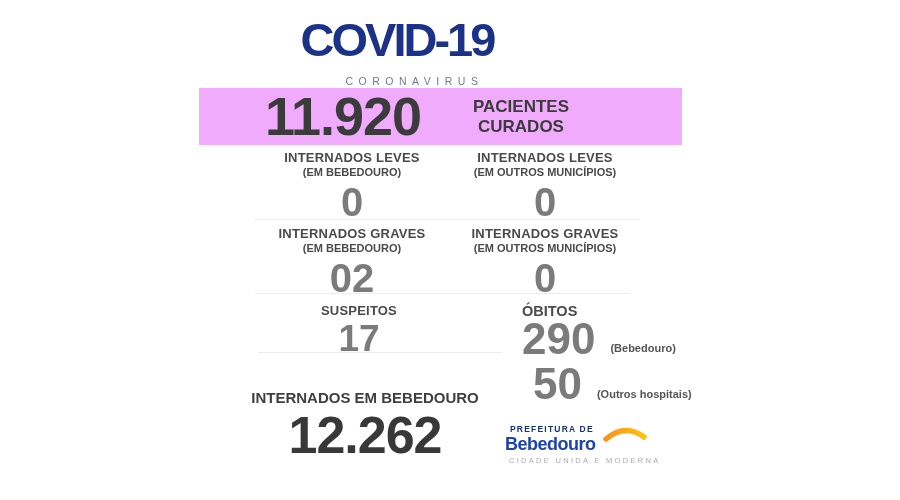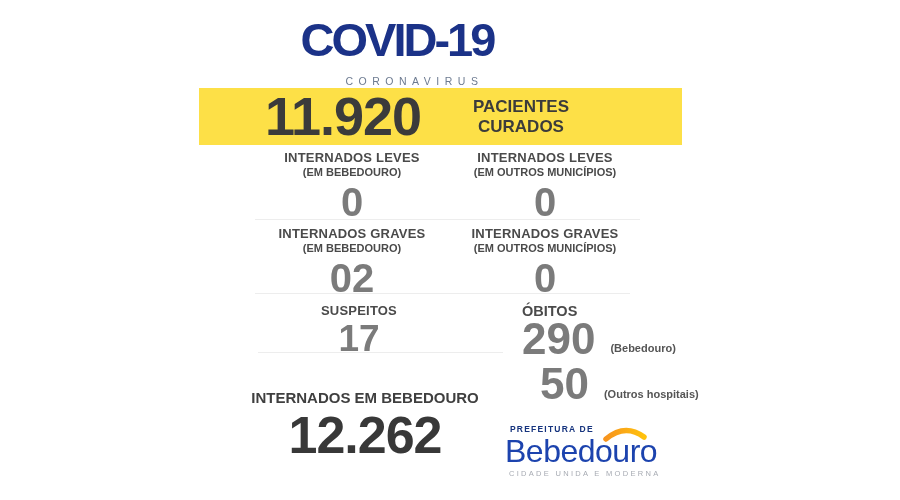--- a/index.html
+++ b/index.html
@@ -27,21 +27,21 @@
   .covid-subtitle {
     display:block; text-align:right; padding-right:10px;
     font-size:10.5px; font-weight:normal; letter-spacing:5.5px;
     color:#6c7a90; margin-top:12px;
   }
 
   
   .banner {
     position:absolute; left:199px; top:88px;
     width:483px; height:57px;
-    background:#fde047;
+    background:#f0abfc;
   }
   .banner-value {
     position:absolute; left:44px; top:0; width:200px; height:57px;
     text-align:center; line-height:57px;
     font-size:54px; font-weight:bold; letter-spacing:-1px;
     color:#3b3b3b;
   }
   .banner-label {
     position:absolute; left:262px; top:9px; width:120px;
     text-align:center;
@@ -65,35 +65,35 @@
   .divider-3 { left:258px; top:352px; width:245px; }
 
   
   .suspeitos { position:absolute; left:204px; top:303px; width:310px; text-align:center; }
   .suspeitos .cell-value { font-size:37px; margin-top:2px; }
 
   
   .obitos { position:absolute; left:522px; top:303px; }
   .obitos-title { font-size:14.5px; font-weight:bold; color:#4a4a4a; }
   .obitos-row { display:flex; align-items:flex-end; }
-  .obitos-row.second { margin-top:5px; margin-left:18px; }
+  .obitos-row.second { margin-top:5px; margin-left:11px; }
   .obitos-value { font-size:44px; font-weight:bold; color:#7b7b7b; line-height:0.92; }
   .obitos-sub { font-size:11px; font-weight:bold; color:#555555; margin-left:15px; padding-bottom:5px; }
 
   
   .confirmados { position:absolute; left:215px; top:389px; width:300px; text-align:center; }
   .conf-title { font-size:15px; font-weight:bold; color:#3f3f3f; }
   .conf-sub   { font-size:13px; font-style:italic; color:#4a4a4a; margin-top:1px; }
   .conf-value { font-size:52px; font-weight:bold; color:#383838; letter-spacing:-1px; line-height:1; margin-top:3px; }
 
   
   .pref-logo { position:absolute; left:505px; top:424px; width:170px; }
   .pref-line1 { font-size:8.5px; font-weight:bold; color:#16347e; letter-spacing:1.2px; margin-left:5px; }
   .pref-name-wrap { position:relative; margin-top:1px; }
-  .pref-name { font-size:32px; font-weight:normal; color:#1c43ae; letter-spacing:-0.5px; line-height:1.0; }
+  .pref-name { font-size:18px; font-weight:bold; color:#1c43ae; letter-spacing:-0.5px; line-height:1.0; }
   .pref-arc { position:absolute; left:97px; top:-9px; }
   .pref-tagline { font-size:7.5px; color:#a7abb3; letter-spacing:2.3px; margin-top:2px; margin-left:4px; }
 </style>
 </head>
 <body>
 
 <div class="frame">
 
   <div class="covid-logo">
     <div class="covid-logo-inner">

